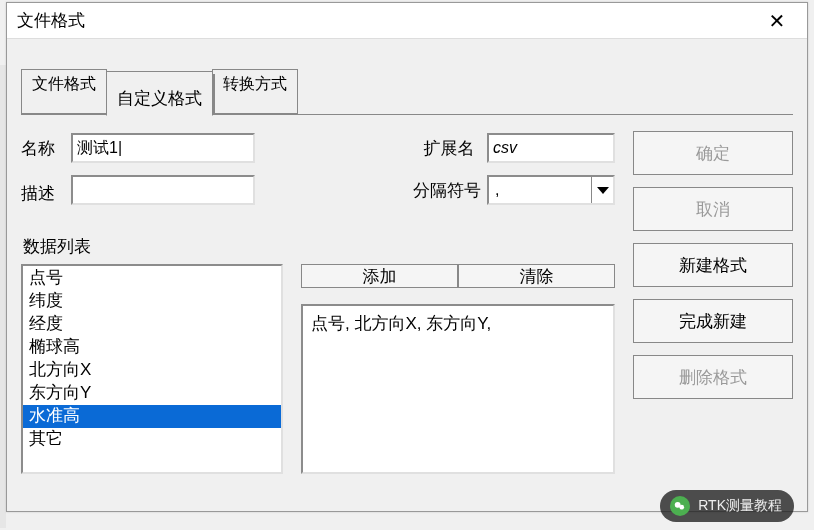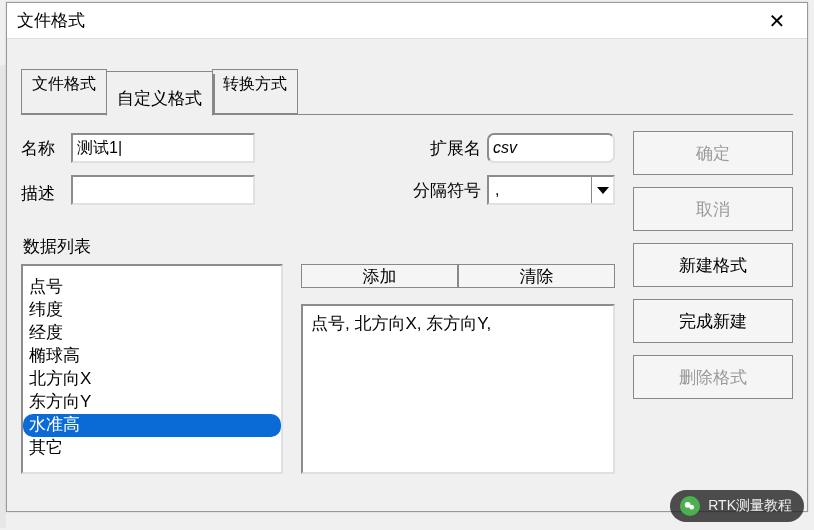--- a/index.html
+++ b/index.html
@@ -103,25 +103,25 @@
       border: 2px inset #e0e0e0;
       background: #fff;
       height: 30px;
       font-size: 16px;
       padding: 2px 4px;
       font-family: inherit;
     }
     input.text { }
     .name-lbl { width: 50px; }
     .desc-lbl { width: 50px; }
-    .ext-lbl { width: 70px; text-align: right; padding-right: 6px;}
+    .ext-lbl { width: 70px; text-align: center; padding-right: 6px;}
     .sep-lbl { width: 90px; text-align: right; padding-right: 6px;}
     .input-name { width: 184px; }
     .input-desc { width: 184px; }
-    .input-ext { width: 128px; font-style: italic; border-radius: 7px; }
+    .input-ext { width: 128px; font-style: italic; }
     .combo {
       width: 128px;
       display: flex;
       align-items: center;
       justify-content: space-between;
       padding: 0 0 0 6px;
       position: relative;
       background: #fff;
     }
     .combo .combo-val { font-size: 16px; }
@@ -156,31 +156,30 @@
       display: flex;
       gap: 18px;
     }
     .listbox {
       width: 262px; height: 210px;
       border: 2px inset #e0e0e0;
       background: #fff;
       overflow-y: auto;
       font-size: 17px;
       line-height: 1.35;
-      padding-top: 10px;
+      padding-top: 1px;
     }
     .list-item {
       padding: 0px 6px;
       cursor: pointer;
       white-space: nowrap;
     }
     .list-item.selected {
       background: #0a6ad6;
       color: #fff;
-      border-radius: 10px;
     }
     .mid-col {
       flex: 1 1 auto;
       display: flex;
       flex-direction: column;
       gap: 16px;
     }
     .mid-btns {
       display: flex;
       gap: 0;
@@ -192,21 +191,21 @@
     .preview {
       flex: 1 1 auto;
       border: 2px inset #e0e0e0;
       background: #fff;
       padding: 6px 8px;
       font-size: 17px;
       min-height: 140px;
     }
     .watermark {
       position: absolute;
-      right: 10px; bottom: 8px;
+      right: 20px; bottom: 8px;
       background: rgba(30,30,30,0.78);
       color: #eee;
       font-size: 14px;
       padding: 6px 12px 6px 10px;
       border-radius: 18px;
       display: flex;
       align-items: center;
       gap: 8px;
     }
     .watermark .wicon {

